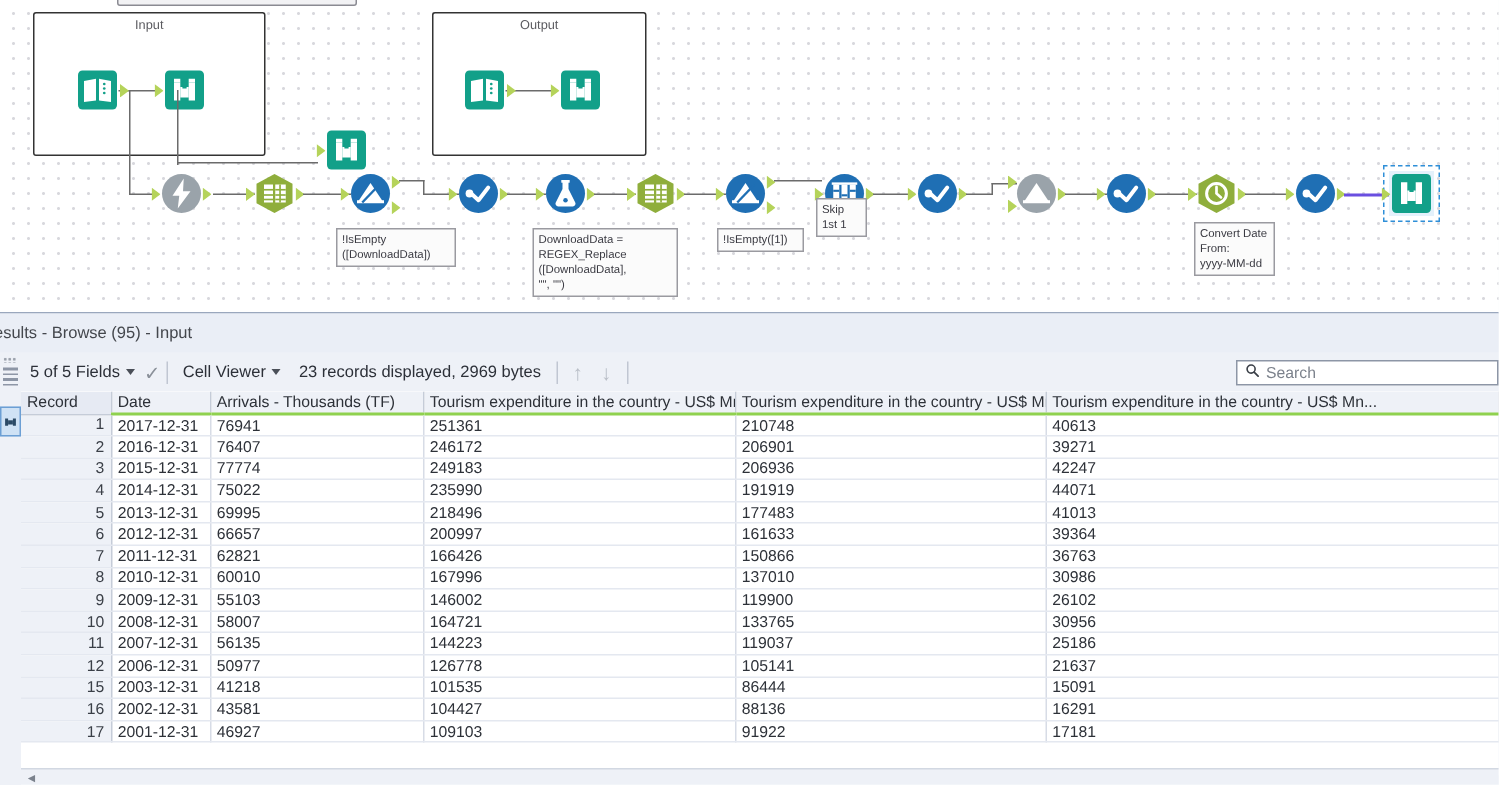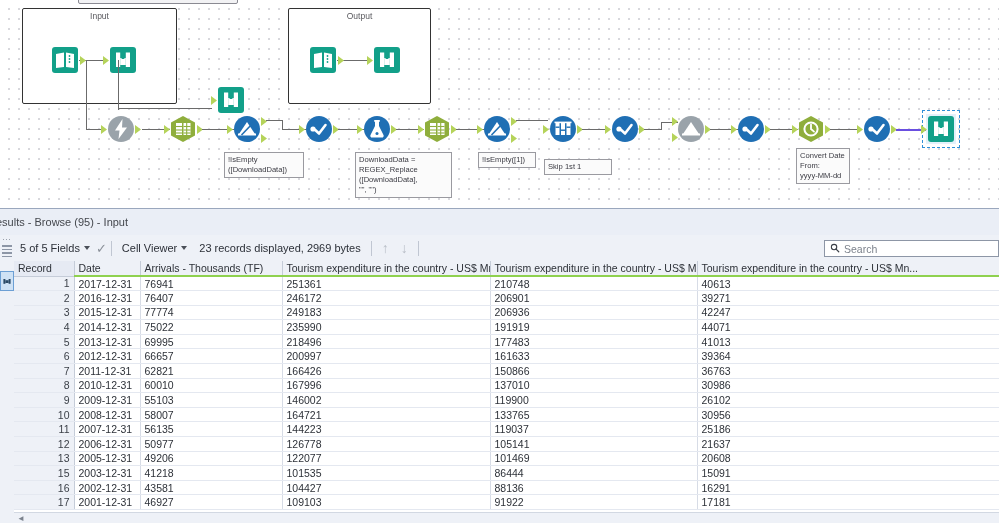--- a/index.html
+++ b/index.html
@@ -375,21 +375,21 @@
         <rect x="13" y="9" width="4" height="12" fill="#ffffff"></rect>
         <rect x="18.5" y="9" width="4" height="12" fill="#ffffff"></rect>
         <rect x="7.5" y="12.5" width="4" height="1.4" fill="#1F6FB4"></rect>
         <rect x="13" y="15.5" width="4" height="1.4" fill="#1F6FB4"></rect>
         <rect x="18.5" y="12.5" width="4" height="1.4" fill="#1F6FB4"></rect>
         <rect x="6.5" y="7.6" width="17" height="1.6" fill="#ffffff"></rect>
       </svg>
     </div>
     <div class="anchor out" style="left:29px; top:11px;"></div>
   </div>
-  <div class="annot" style="left:544px; top:159px; width:68px;">Skip 1st 1</div>
+  <div class="annot" style="left:544px; top:132px; width:34px;">Skip 1st 1</div>
 
   <div class="wire" style="left:582px; top:129px; width:28px;"></div>
 
   <div class="tool" style="left:610px; top:114px;">
     <div class="anchor in" style="left:-5px; top:11px;"></div>
     <div class="glyph">
       <svg width="30" height="30" viewBox="0 0 30 30">
         <circle cx="15" cy="15" r="13" fill="#1F6FB4"></circle>
         <circle cx="9" cy="15" r="2.6" fill="#ffffff"></circle>
         <path d="M11 15.8 L15 19.5 L21.5 11" stroke="#ffffff" stroke-width="2.6" fill="none" stroke-linecap="round" stroke-linejoin="round"></path>
@@ -639,28 +639,20 @@
           </tr>
           <tr>
             <td class="rec">12</td>
             <td>2006-12-31</td>
             <td>50977</td>
             <td>126778</td>
             <td>105141</td>
             <td>21637</td>
           </tr>
           <tr>
-            <td class="rec">13</td>
-            <td>2005-12-31</td>
-            <td>49206</td>
-            <td>122077</td>
-            <td>101469</td>
-            <td>20608</td>
-          </tr>
-          <tr>
             <td class="rec">15</td>
             <td>2003-12-31</td>
             <td>41218</td>
             <td>101535</td>
             <td>86444</td>
             <td>15091</td>
           </tr>
           <tr>
             <td class="rec">16</td>
             <td>2002-12-31</td>

